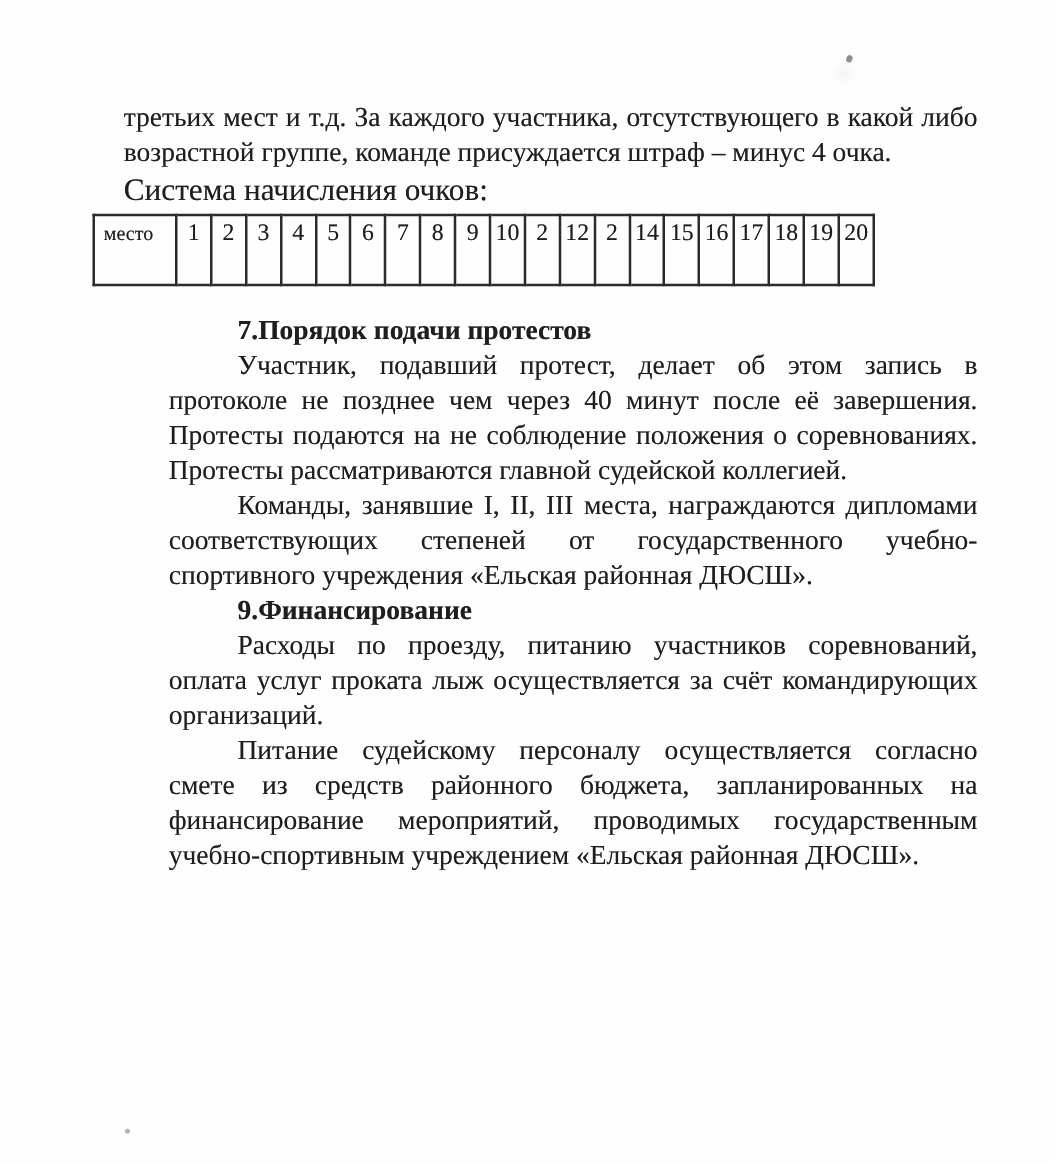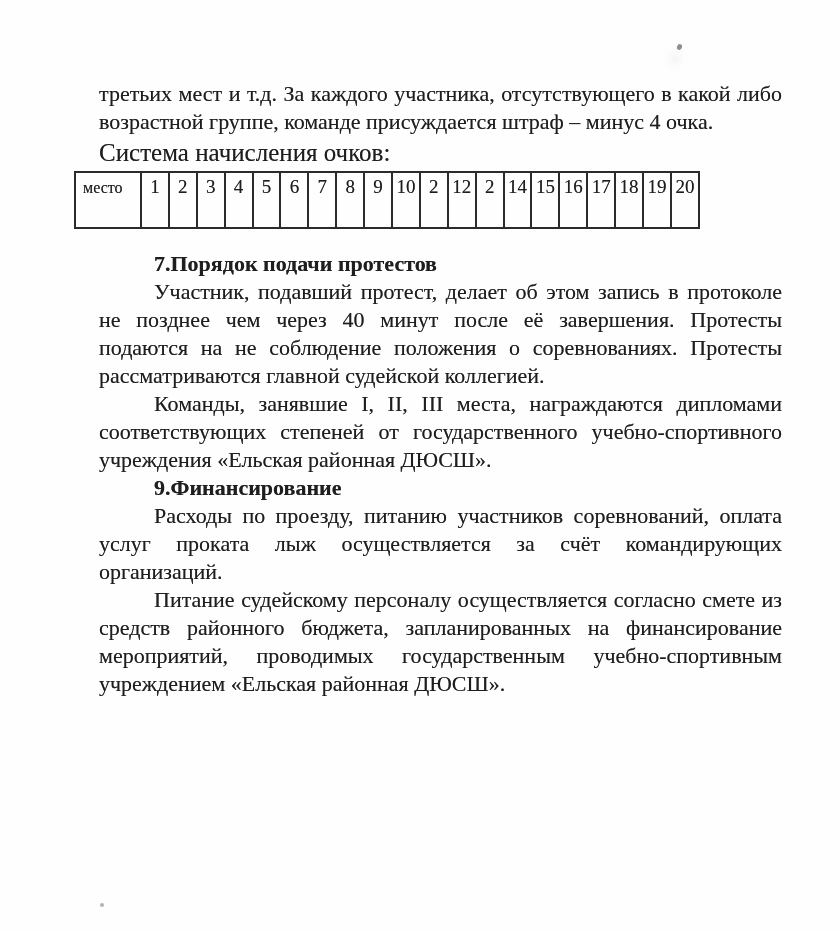--- a/index.html
+++ b/index.html
@@ -49,21 +49,21 @@
   .points-table td.hdr {
     text-align: left;
     font-size: 16px;
     padding-left: 7px;
     padding-top: 6px;
     width: 66px;
   }
   .points-table tr.r1 { height: 56px; }
   .points-table tr.r2 { height: 51px; }
 
-  .sections { margin-top: 21px; }
+  .sections { margin-top: 21px; margin-left: 36px; }
   .sec-heading {
     font-size: 22px;
     line-height: 28px;
     font-weight: bold;
     padding-left: 55px;
   }
 
   .speck { position: absolute; border-radius: 50%; }
   .speck-top { left: 677px; top: 44px; width: 5px; height: 6px; background: #8f8f8f; transform: rotate(20deg); box-shadow: 0 12px 8px 2px rgba(190,190,190,0.25); }
   .speck-bottom { left: 100px; top: 903px; width: 4px; height: 4px; background: #b3b3b3; }

